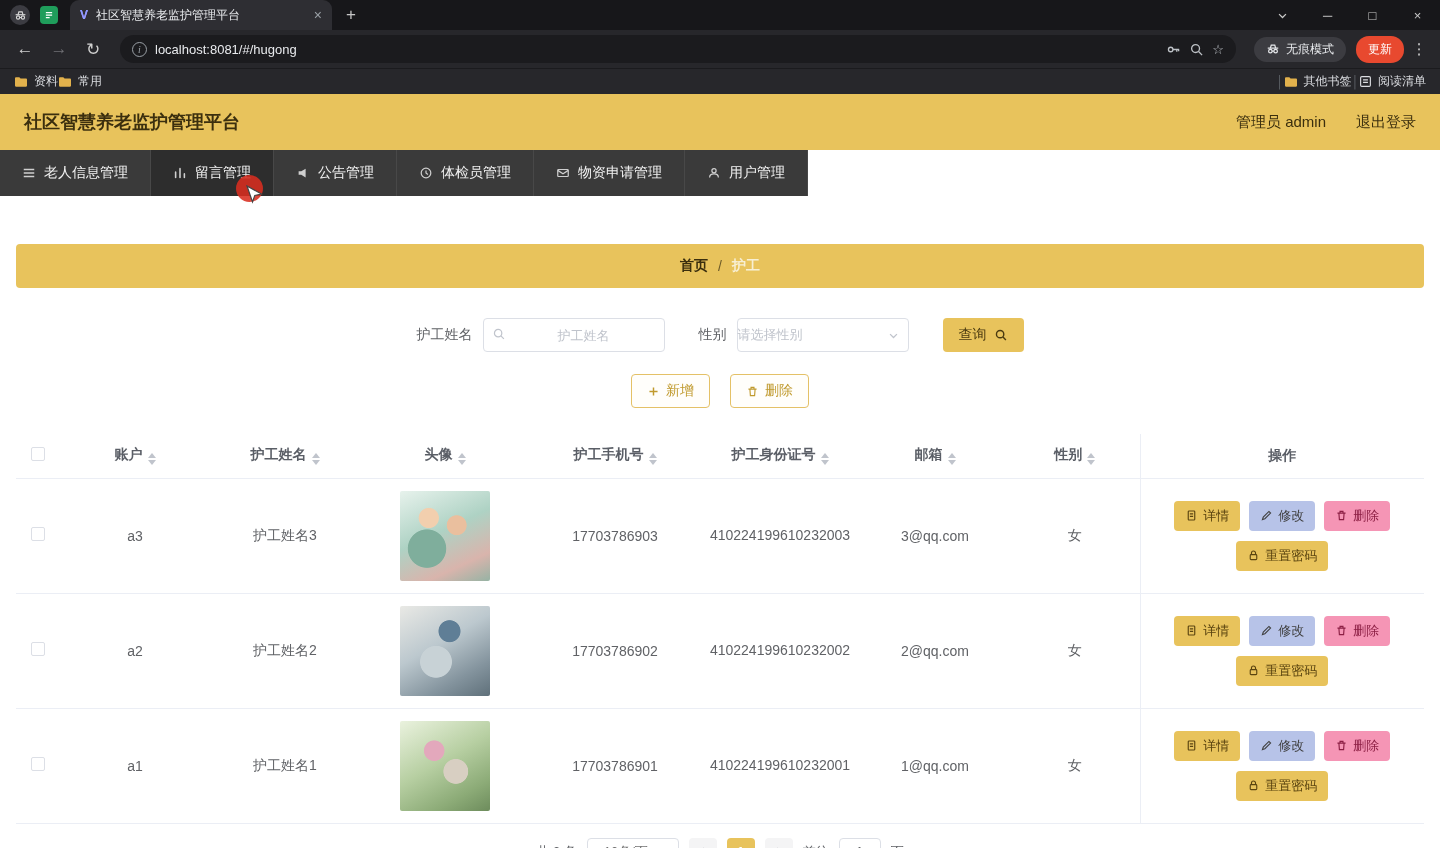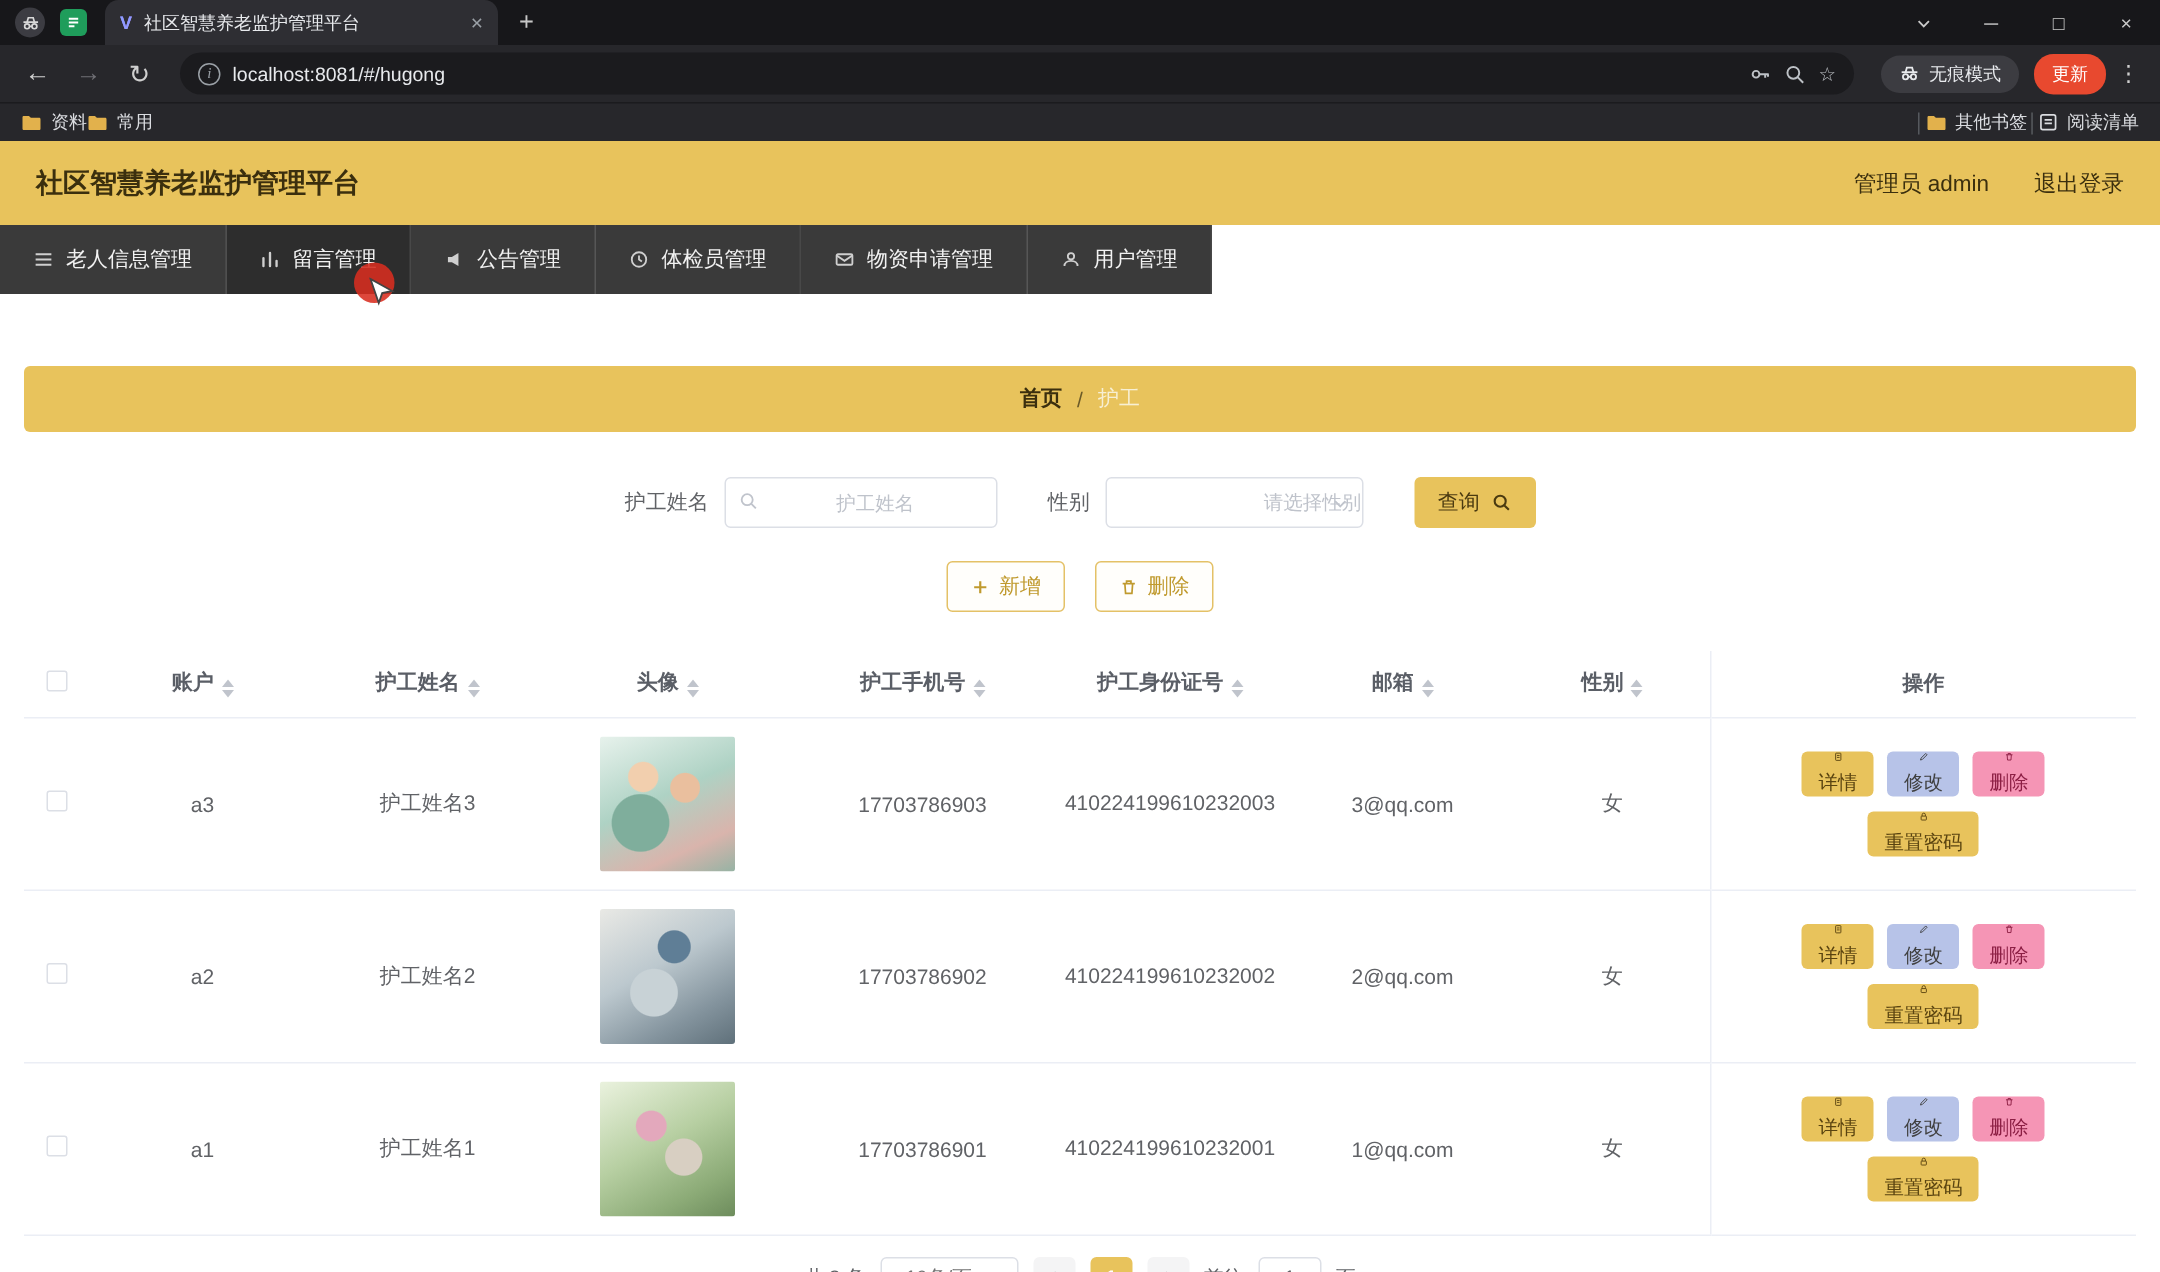--- a/index.html
+++ b/index.html
@@ -53,31 +53,31 @@
   .nav-item { background:#3a3a3a; color:#f2f2f2; display:flex; align-items:center; gap:8px;
     padding:0 22px; font-size:14px; border-right:1px solid #484848; }
   .nav-item .nicon { color:#cfcfcf; display:flex; align-items:center; }
   .nav-item.hovered { background:#2d2d2d; }
 
   .main { padding:0 16px;margin-top:48px; }
   .breadcrumb { margin-top:14px; height:44px; background:#e8c35c; border-radius:4px; display:flex;
     align-items:center; justify-content:center; gap:10px; font-size:14px; }
   .bc-home { color:#3b2f0e; font-weight:bold; }
   .bc-sep { color:#6b5a28; }
-  .bc-current { color:#f7efd3; }
+  .bc-current { color:#f7efd3;font-weight:bold; }
 
   .filters { margin-top:30px; display:flex; align-items:center; justify-content:center; gap:10px; }
   .f-label { font-size:14px; color:#606266; }
   .f-input-wrap { position:relative; width:182px; height:34px; margin-right:24px; }
   .f-input-wrap .pre-icon { position:absolute; left:9px; top:9px; color:#c0c4cc; }
   .f-input { width:100%; height:100%; border:1px solid #dcdfe6; border-radius:4px; padding:0 10px 0 30px;
     font-size:13px; color:#606266; text-align:center; outline:none; font-family:"Liberation Sans",sans-serif; }
   .f-input::placeholder { color:#bfc3cb; }
   .f-select { position:relative; width:172px; height:34px; border:1px solid #dcdfe6; border-radius:4px;
-    display:flex; align-items:center; justify-content:flex-end; font-size:13px; color:#bfc3cb; margin-right:24px; }
+    display:flex; align-items:center; justify-content:flex-start; font-size:13px; color:#bfc3cb; margin-right:24px; }
   .f-select .chev { position:absolute; right:9px; top:11px; color:#c0c4cc; }
   .btn-search { height:34px; background:#e8c35c; border:none; border-radius:4px; padding:0 16px;
     font-size:14px; color:#4a3a10; display:flex; align-items:center; gap:7px; font-family:"Liberation Sans",sans-serif; }
 
   .action-row { margin-top:22px; display:flex; justify-content:center; gap:20px; }
   .btn-outline { height:34px; background:#fffefb; border:1px solid #e4c167; border-radius:4px; padding:0 15px;
     font-size:14px; color:#c09a2e; display:flex; align-items:center; gap:6px; font-family:"Liberation Sans",sans-serif; }
 
   table.grid { margin-top:26px; width:100%; border-collapse:collapse; font-size:14px; color:#606266; table-layout:fixed; }
   table.grid th { height:44px; font-weight:bold; color:#5a5e66; border-bottom:1px solid #ebeef5; text-align:center; }
@@ -99,21 +99,21 @@
     linear-gradient(150deg, #e9e9e5 0%, #bcc8ce 42%, #84949e 75%, #5f707a 100%); }
   .p3 { background:
     radial-gradient(circle at 38% 33%, #e3a8bc 0 12%, rgba(0,0,0,0) 13%),
     radial-gradient(circle at 62% 56%, #d8cfc2 0 16%, rgba(0,0,0,0) 17%),
     linear-gradient(150deg, #eaf2de 0%, #b7cfa2 45%, #8cab77 78%, #6d8c5c 100%); }
   .idcard { display:inline-block; width:150px; word-break:break-all; line-height:1.55; }
   .ops-cell { border-left:1px solid #ebeef5; }
   .ops { display:flex; flex-direction:column; align-items:center; gap:10px; }
   .ops-row { display:flex; gap:9px; }
   .btn-sm { height:30px; border:none; border-radius:4px; padding:0 11px; font-size:13px;
-    display:inline-flex; align-items:center; gap:5px; font-family:"Liberation Sans",sans-serif;flex-direction:column; }
+    display:inline-flex; align-items:center; gap:5px; font-family:"Liberation Sans",sans-serif; }
   .btn-detail, .btn-reset { background:#e8c35c; color:#5a4410; }
   .btn-edit { background:#b7c3e8; color:#404040; }
   .btn-del  { background:#f595b5; color:#8c1f44; }
 
   .pagination { margin-top:14px; display:flex; align-items:center; justify-content:center; gap:10px;
     font-size:13px; color:#606266; }
   .pg-select { position:relative; width:92px; height:28px; border:1px solid #dcdfe6; border-radius:4px;
     display:flex; align-items:center; justify-content:center; padding-right:14px; color:#737373; }
   .pg-select .chev { position:absolute; right:7px; top:9px; color:#c0c4cc; }
   .pg-btn { width:28px; height:28px; background:#f4f4f5; border-radius:4px; display:flex;

